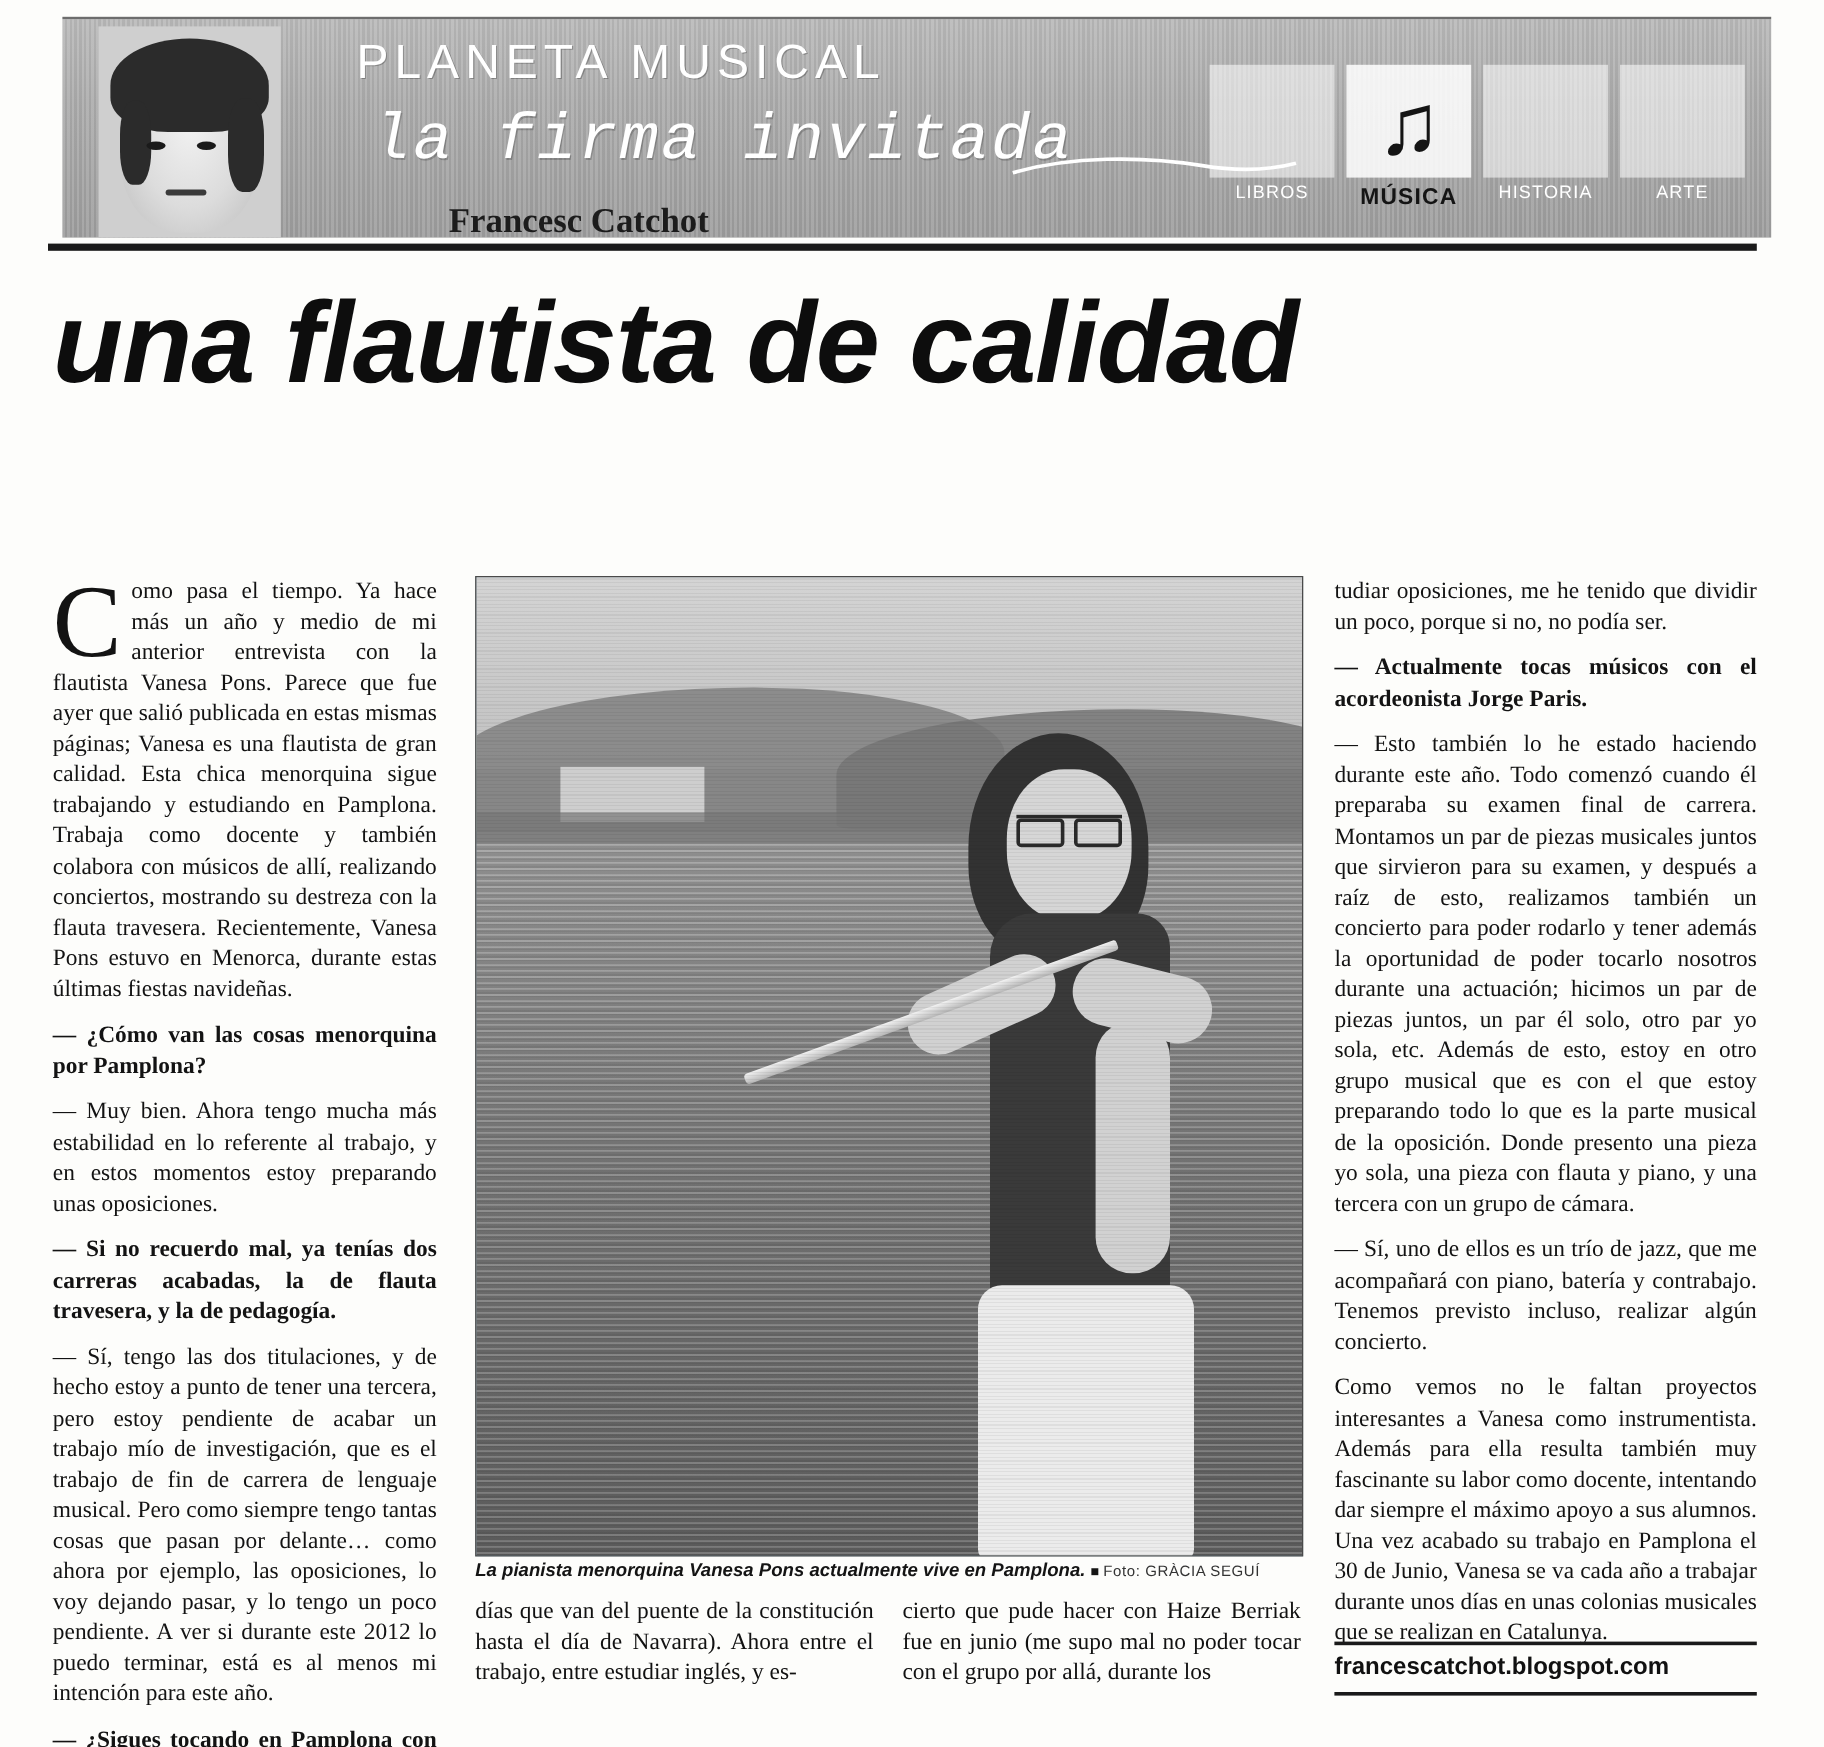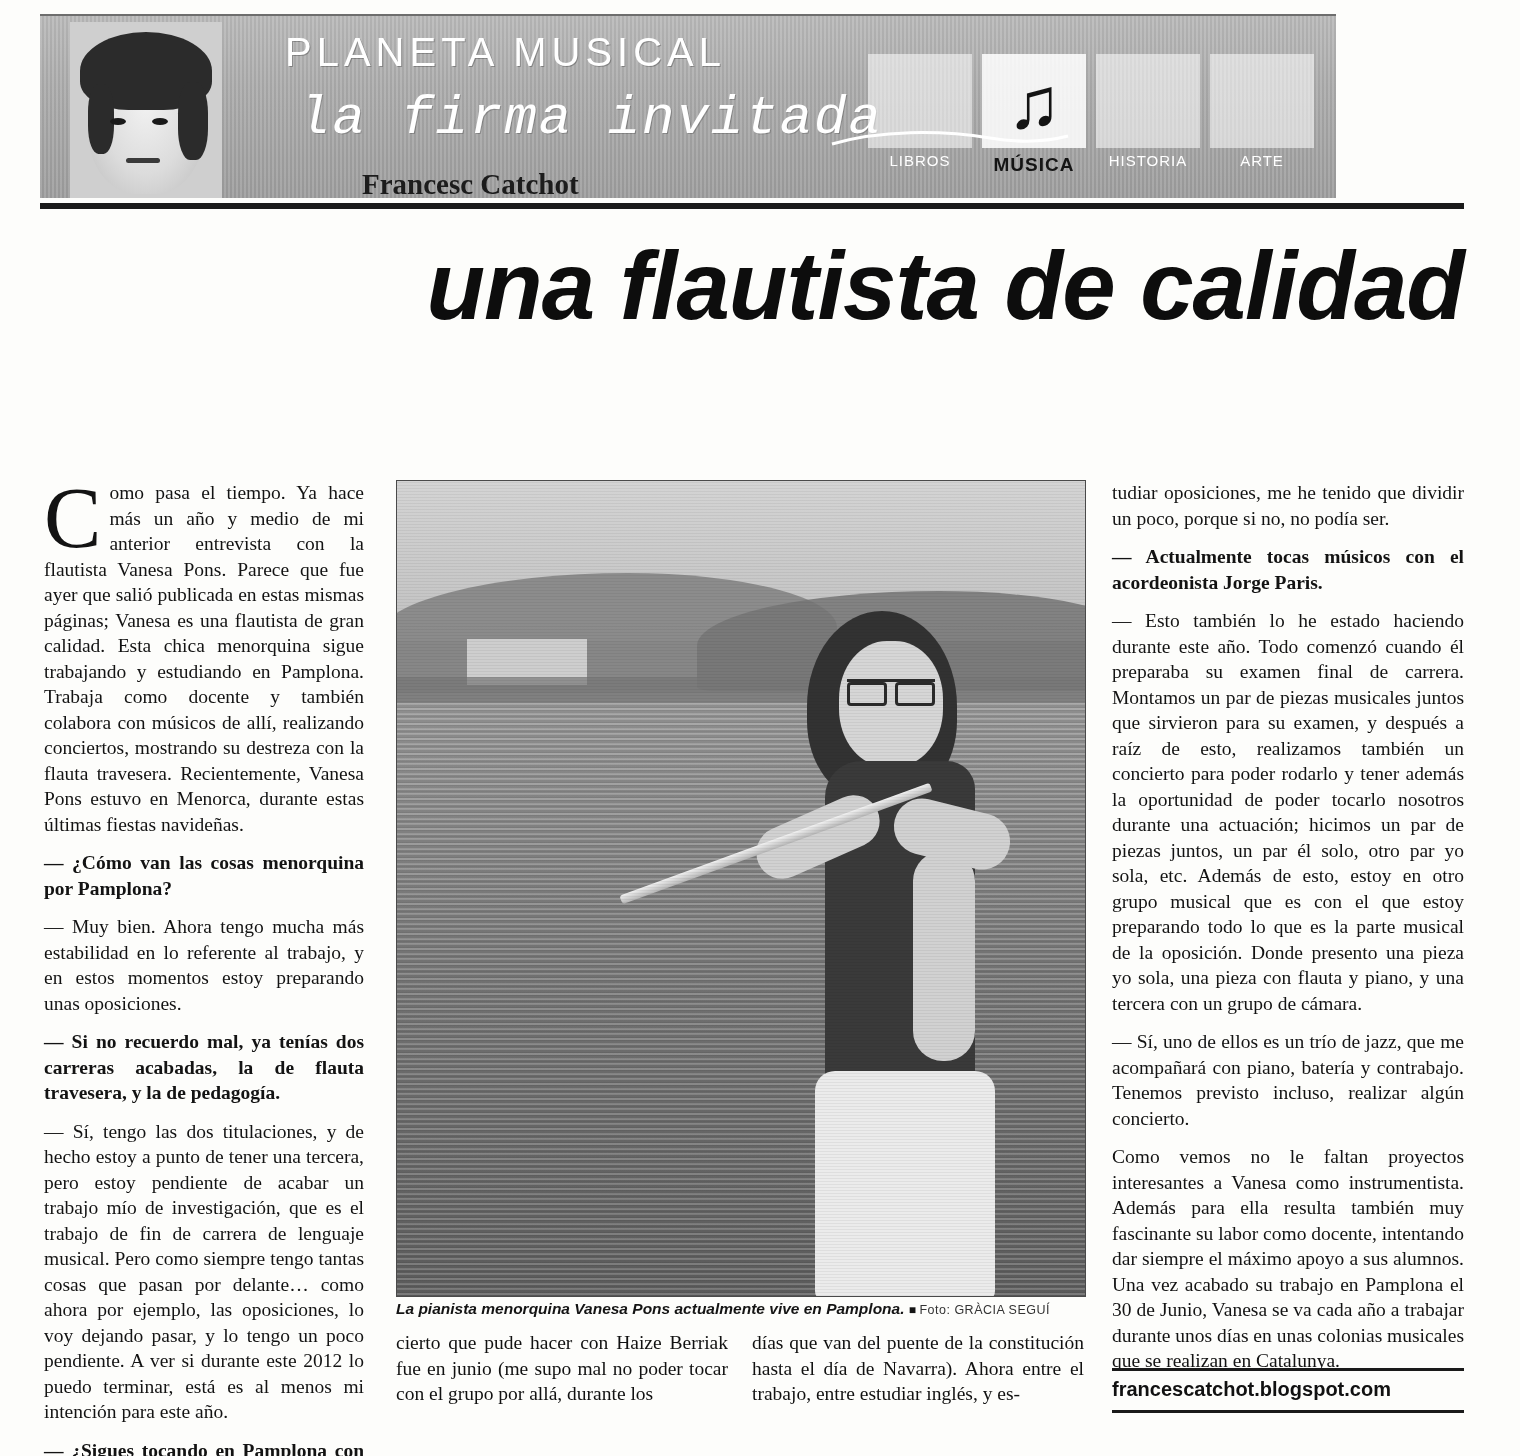--- a/index.html
+++ b/index.html
@@ -18,23 +18,23 @@
   .page {
     position: relative;
     width: 1520px;
     height: 1456px;
     background: #fdfdfb;
   }
 
   
   .masthead {
     position: absolute;
-    left: 40px;
+    left: 52px;
     top: 14px;
-    width: 1296px;
+    width: 1424px;
     height: 182px;
     background: linear-gradient(180deg,#b9b9b9 0%, #ababab 40%, #9d9d9d 100%);
     border-top: 2px solid #6d6d6d;
     overflow: hidden;
   }
   .masthead:before {
     content: "";
     position: absolute;
     inset: 0;
     background:
@@ -213,21 +213,21 @@
     color: #0d0d0d;
   }
   .headline .l1 {
     font-size: 96px;
     line-height: 104px;
     letter-spacing: -1px;
   }
   .headline .l2 {
     font-size: 96px;
     line-height: 104px;
-    text-align: right;
+    text-align: left;
     letter-spacing: -1px;
     margin-top: 12px;
   }
 
   
   .col {
     position: absolute;
     top: 480px;
     width: 320px;
     font-size: 19.5px;
@@ -541,24 +541,24 @@
   </div>
 
   <div class="caption">
     <span>La pianista menorquina Vanesa Pons actualmente vive en Pamplona.</span>
     <span class="cam"> ■ </span>
     <span class="credit">Foto: GRÀCIA SEGUÍ</span>
   </div>
 
   <div class="col2-bottom">
     <div>
-      <p>cierto que pude hacer con Haize Berriak fue en junio (me supo mal no poder tocar con el grupo por allá, durante los</p>
+      <p>días que van del puente de la constitución hasta el día de Navarra). Ahora entre el trabajo, entre estudiar inglés, y es-</p>
     </div>
     <div>
-      <p>días que van del puente de la constitución hasta el día de Navarra). Ahora entre el trabajo, entre estudiar inglés, y es-</p>
+      <p>cierto que pude hacer con Haize Berriak fue en junio (me supo mal no poder tocar con el grupo por allá, durante los</p>
     </div>
   </div>
 
   <div class="col col3">
     <p>tudiar oposiciones, me he tenido que dividir un poco, porque si no, no podía ser.</p>
     <p class="q">— Actualmente tocas músicos con el acordeonista Jorge Paris.</p>
     <p>— Esto también lo he estado haciendo durante este año. Todo comenzó cuando él preparaba su examen final de carrera. Montamos un par de piezas musicales juntos que sirvieron para su examen, y después a raíz de esto, realizamos también un concierto para poder rodarlo y tener además la oportunidad de poder tocarlo nosotros durante una actuación; hicimos un par de piezas juntos, un par él solo, otro par yo sola, etc. Además de esto, estoy en otro grupo musical que es con el que estoy preparando todo lo que es la parte musical de la oposición. Donde presento una pieza yo sola, una pieza con flauta y piano, y una tercera con un grupo de cámara.</p>
     <p>— Sí, uno de ellos es un trío de jazz, que me acompañará con piano, batería y contrabajo. Tenemos previsto incluso, realizar algún concierto.</p>
     <p>Como vemos no le faltan proyectos interesantes a Vanesa como instrumentista. Además para ella resulta también muy fascinante su labor como docente, intentando dar siempre el máximo apoyo a sus alumnos. Una vez acabado su trabajo en Pamplona el 30 de Junio, Vanesa se va cada año a trabajar durante unos días en unas colonias musicales que se realizan en Catalunya.</p>
   </div>

